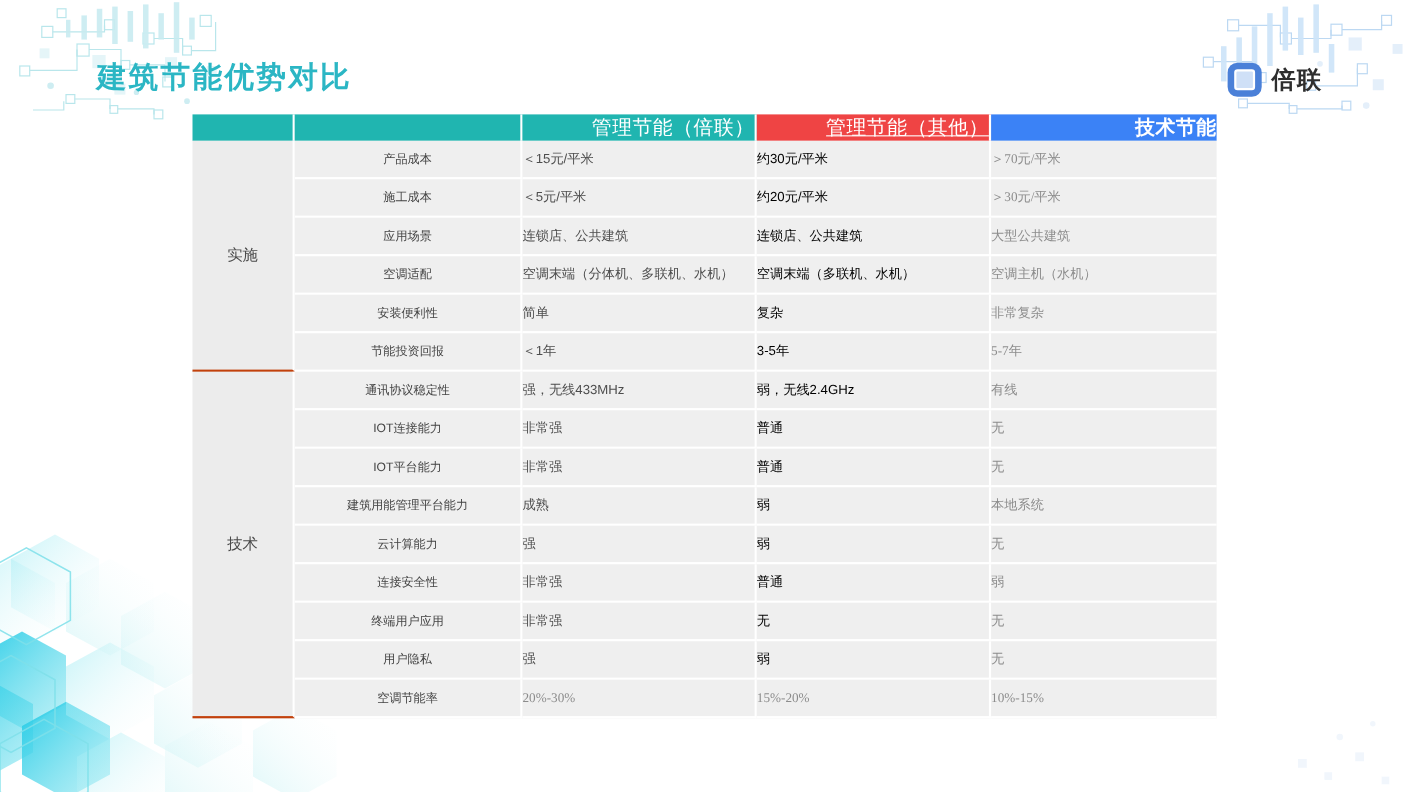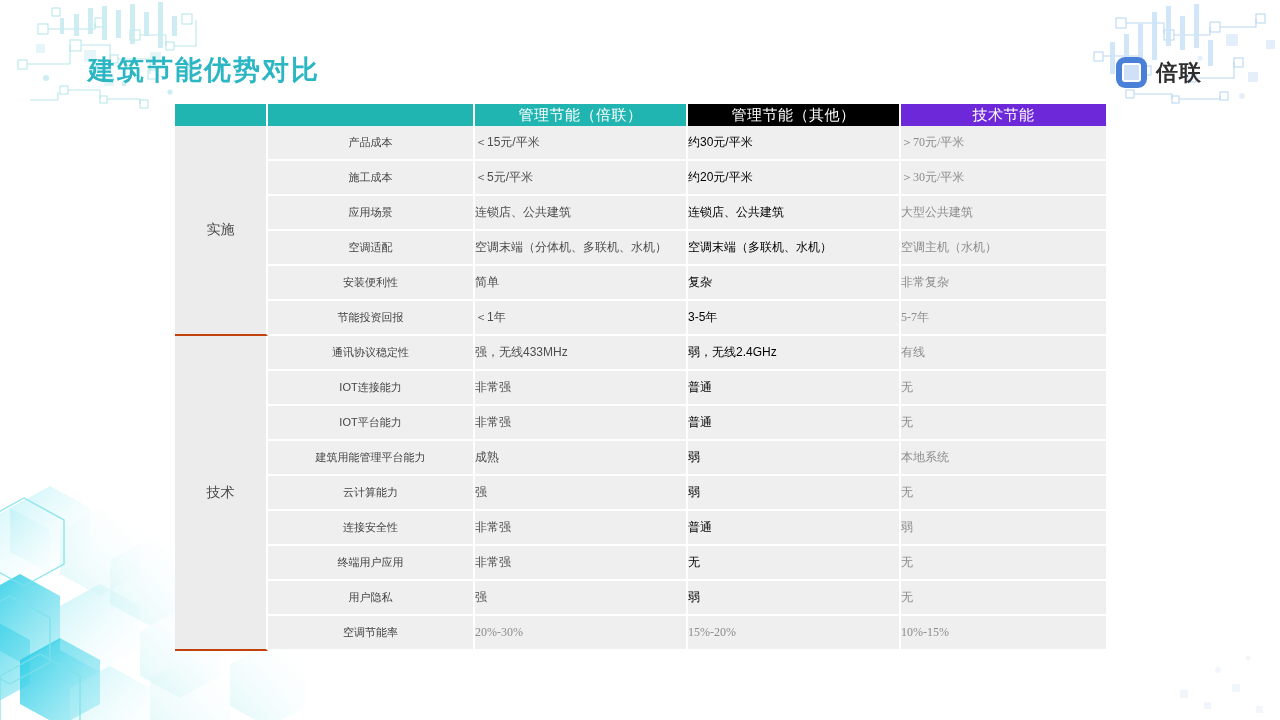--- a/index.html
+++ b/index.html
@@ -73,30 +73,30 @@
     table-layout: fixed;
   }
   #compare-table th, #compare-table td {
     padding: 0;
     margin: 0;
   }
 
   .hdr {
     height: 22px;
     color: #ffffff;
-    font-size: 15px;
+    font-size: 18px;
     font-weight: 400;
-    text-align: center;
+    text-align: right;
     vertical-align: middle;
     border-right: 2px solid #ffffff;
     letter-spacing: .5px;
   }
   .hdr.teal   { background: #20b5b0; }
-  .hdr.blue   { background: #000000; }
-  .hdr.navy   { background: #6d28d9; border-right: none; }
+  .hdr.blue   { background: #ef4444; text-decoration: underline; }
+  .hdr.navy   { background: #3b82f6; border-right: none; font-weight: bold; }
   .hdr.blank  { background: #20b5b0; }
 
   .grp {
     background: #ececec;
     text-align: center;
     vertical-align: middle;
     font-size: 14px;
     color: #4a4a4a;
     border-right: 2px solid #ffffff;
     border-bottom: 2px solid #c2410c;

